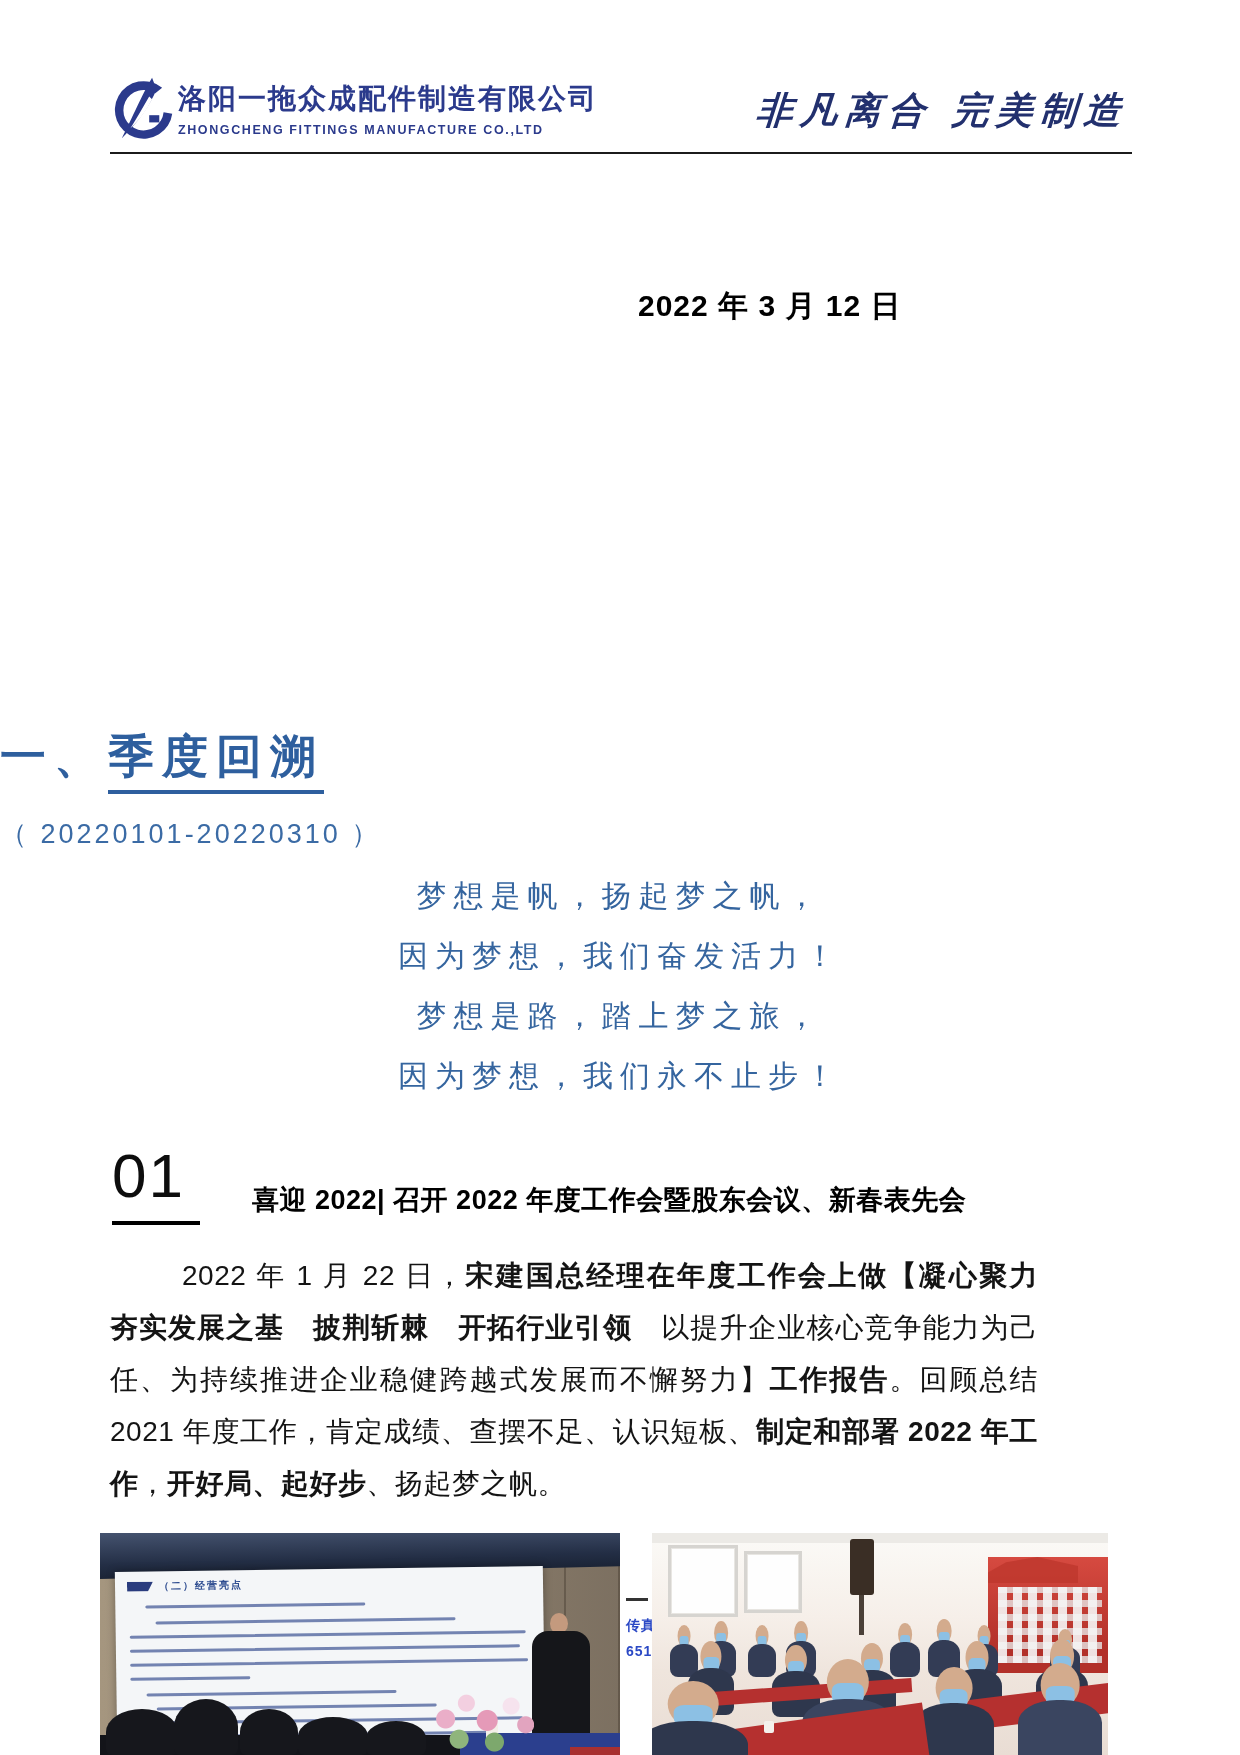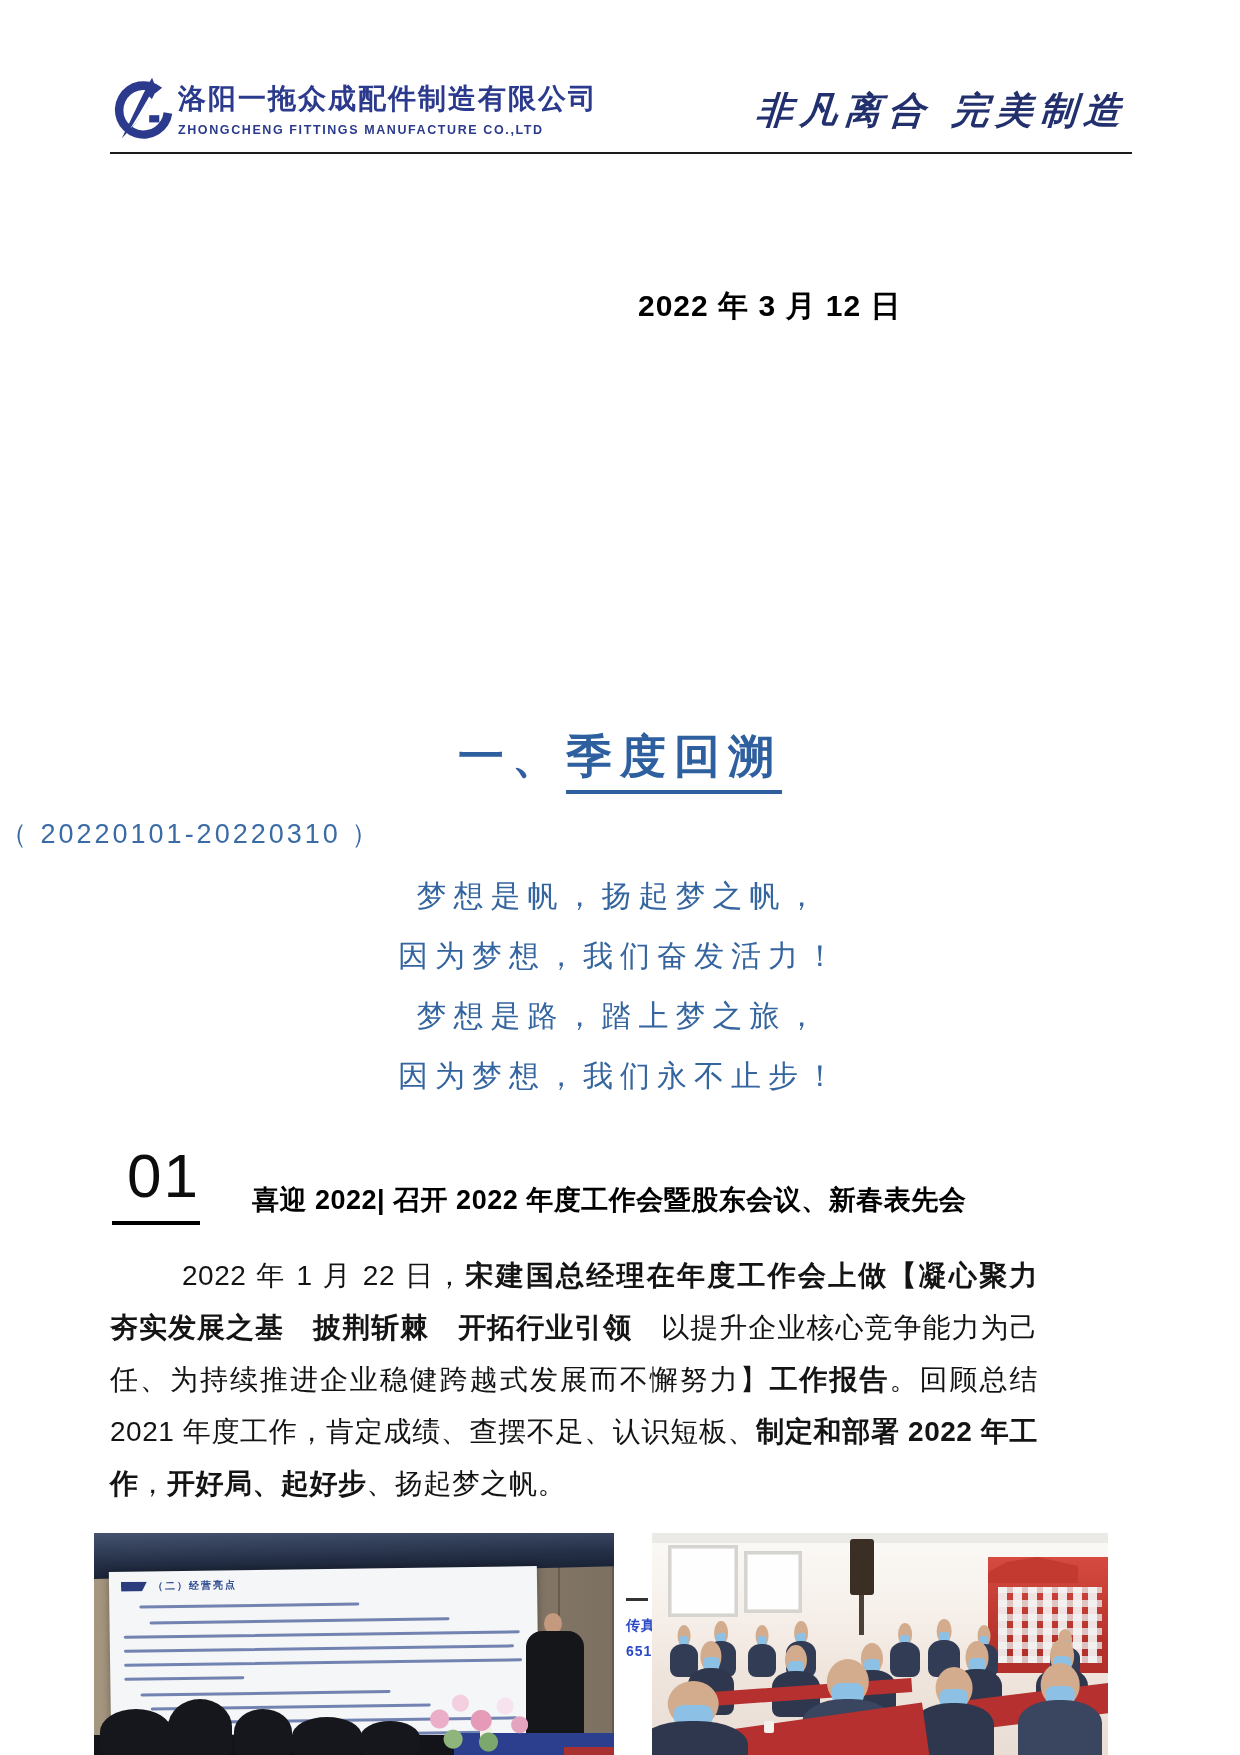--- a/index.html
+++ b/index.html
@@ -15,46 +15,46 @@
           font-family:"DejaVu Serif",serif;font-style:italic;font-weight:bold;letter-spacing:7px;white-space:nowrap;
           transform:skewX(-4deg);}
   .header-rule{position:absolute;left:110px;right:108px;top:152px;height:2px;background:#1b1b1b;}
 
   
   .meta{position:absolute;left:638px;top:256px;}
   .meta-dept{font-size:30px;font-weight:bold;color:#000;letter-spacing:1px;}
   .meta-date{font-size:30px;font-weight:bold;color:#000;margin-top:30px;letter-spacing:1px;}
 
   
-  .sec-title{position:absolute;left:0;top:726px;width:100%;text-align:center;
+  .sec-title{position:absolute;left:0;top:726px;width:100%;text-align:left;
              font-size:46px;font-weight:bold;color:#2e5f9e;letter-spacing:8px;}
   .sec-title .u{border-bottom:4px solid #2e5f9e;padding-bottom:8px;}
   .date-range{position:absolute;left:0;top:816px;width:100%;text-align:left;
               font-size:27px;color:#3b6ba5;letter-spacing:3px;}
   .poem{position:absolute;left:0;top:866px;width:100%;text-align:center;}
   .poem-line{font-size:30px;font-weight:normal;color:#35659f;letter-spacing:7px;line-height:60px;}
 
   
   .art-num{position:absolute;left:112px;top:1140px;width:88px;font-size:62px;font-weight:400;
-           color:#0d0d0d;letter-spacing:2px;padding-bottom:10px;border-bottom:4px solid #000;text-align:right;}
+           color:#0d0d0d;letter-spacing:2px;padding-bottom:10px;border-bottom:4px solid #000;}
   .art-heading{position:absolute;left:252px;top:1182px;width:790px;font-size:27px;font-weight:bold;
                color:#000;letter-spacing:0.5px;white-space:nowrap;}
   .art-para{position:absolute;left:110px;top:1250px;width:928px;font-size:28px;line-height:52px;
             color:#141414;text-align:justify;text-indent:72px;letter-spacing:0.5px;}
   .seg-b{font-weight:bold;}
 
   
   .wm{position:absolute;left:626px;top:1598px;z-index:1;color:#2b49c5;font-weight:bold;}
   .wm-dash{width:22px;height:3px;background:#333;margin-bottom:16px;}
   .wm-l1{font-size:14px;letter-spacing:1px;}
   .wm-l2{font-size:14px;margin-top:8px;letter-spacing:1px;}
 
   
   .photo{position:absolute;top:1533px;height:222px;overflow:hidden;z-index:2;}
-  .photo-left{left:94px;width:520px;}
+  .photo-left{left:100px;width:520px;}
   .photo-right{left:652px;width:456px;}
   .abs{position:absolute;}
 
   
   .lp-wall{inset:0;background:linear-gradient(90deg,#a5967f 0%,#90816d 55%,#7c7061 100%);}
   .lp-seams{right:0;top:0;width:42%;height:100%;
             background:repeating-linear-gradient(90deg,rgba(55,45,35,.35) 0 2px,transparent 2px 54px);}
   .lp-topband{left:0;top:0;width:100%;height:46px;background:linear-gradient(180deg,#45536f,#232e45 70%,#1b2436);
               transform:skewY(-1.4deg);transform-origin:left top;}
   .lp-screen{left:16px;top:36px;width:428px;height:172px;background:#f4f6f8;transform:rotate(-0.8deg);

